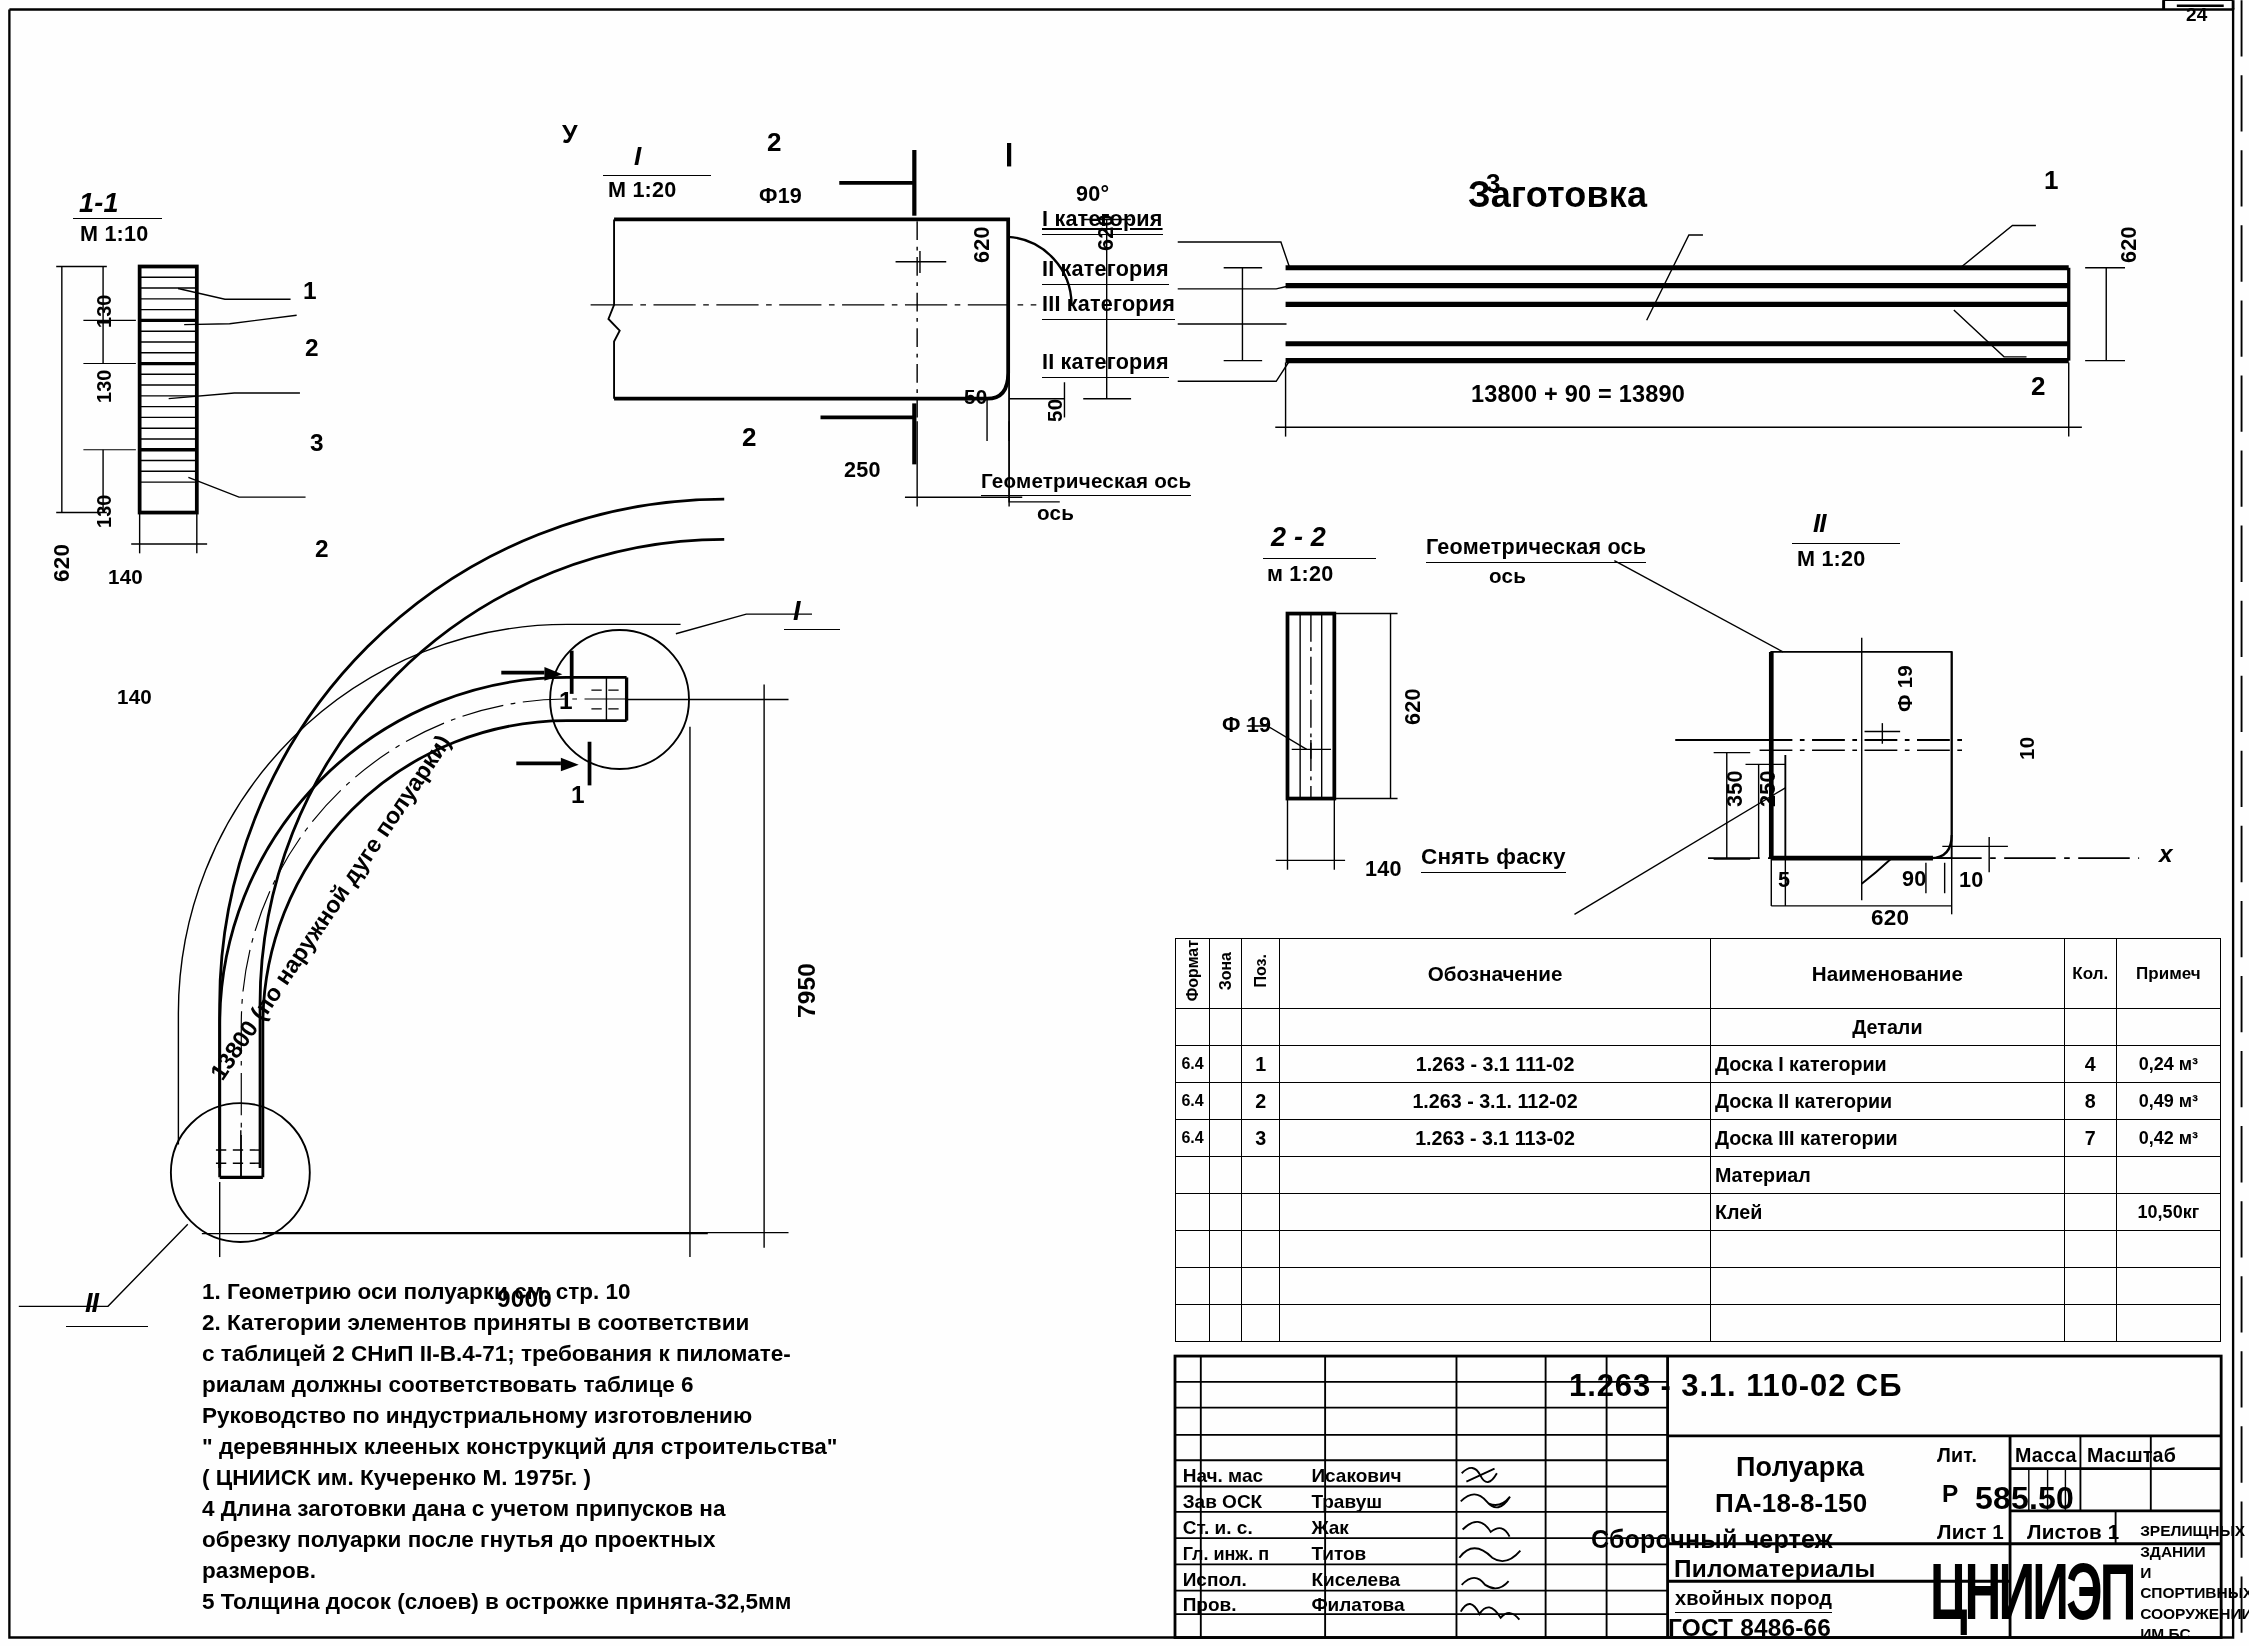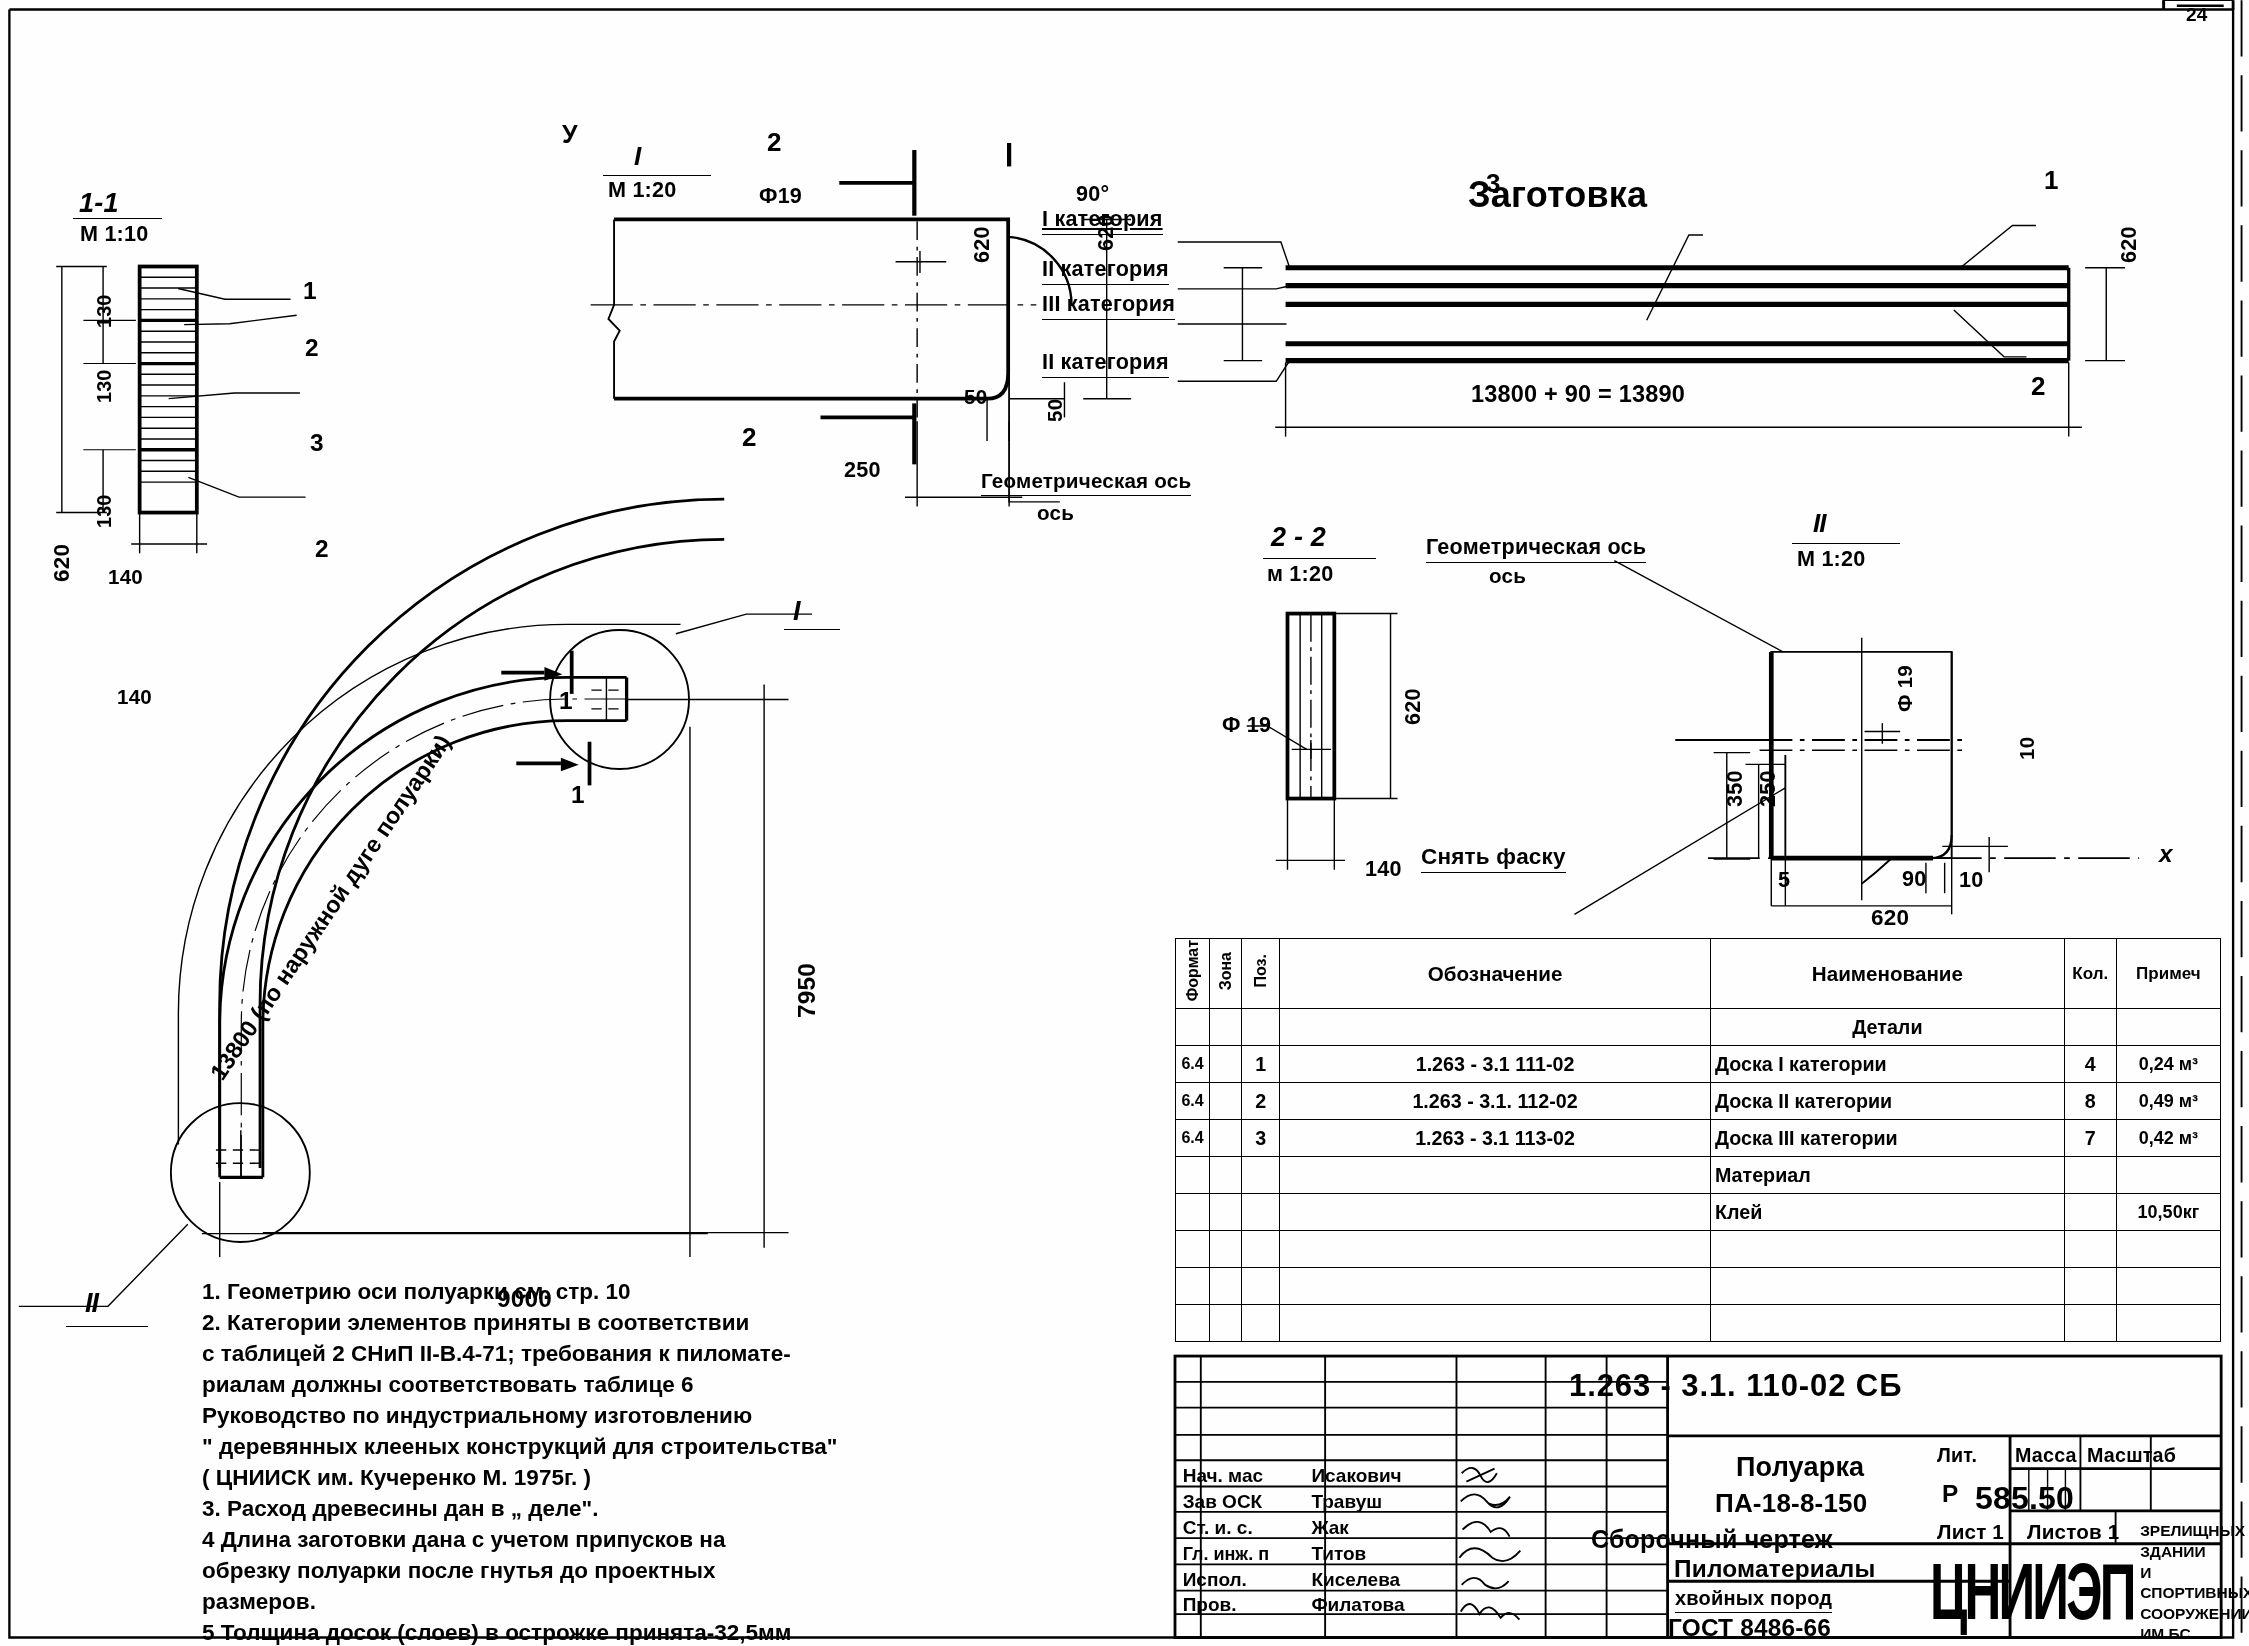--- a/index.html
+++ b/index.html
@@ -373,21 +373,20 @@
 
   <div class="ab" style="left:202px;top:1276px;width:966px;">
     <div style="font-size:22.5px;line-height:31px;font-weight:600;white-space:nowrap;">
       <div>1. Геометрию  оси  полуарки  см. стр. 10</div>
       <div>2. Категории элементов  приняты  в соответствии</div>
       <div>    с таблицей 2 СНиП II-В.4-71; требования к пиломате-</div>
       <div>    риалам должны   соответствовать таблице 6</div>
       <div>    Руководство по индустриальному изготовлению</div>
       <div>" деревянных  клееных  конструкций для строительства"</div>
       <div>     ( ЦНИИСК им. Кучеренко М. 1975г. )</div>
-      <div>3. Расход  древесины  дан в „ деле".</div>
       <div>4 Длина  заготовки дана с учетом припусков на</div>
       <div>    обрезку полуарки после гнутья до проектных</div>
       <div>    размеров.</div>
       <div>5 Толщина  досок (слоев) в острожке принята-32,5мм</div>
     </div>
   </div>
 
   <table class="spec">
     <colgroup>
       <col style="width:29px">

